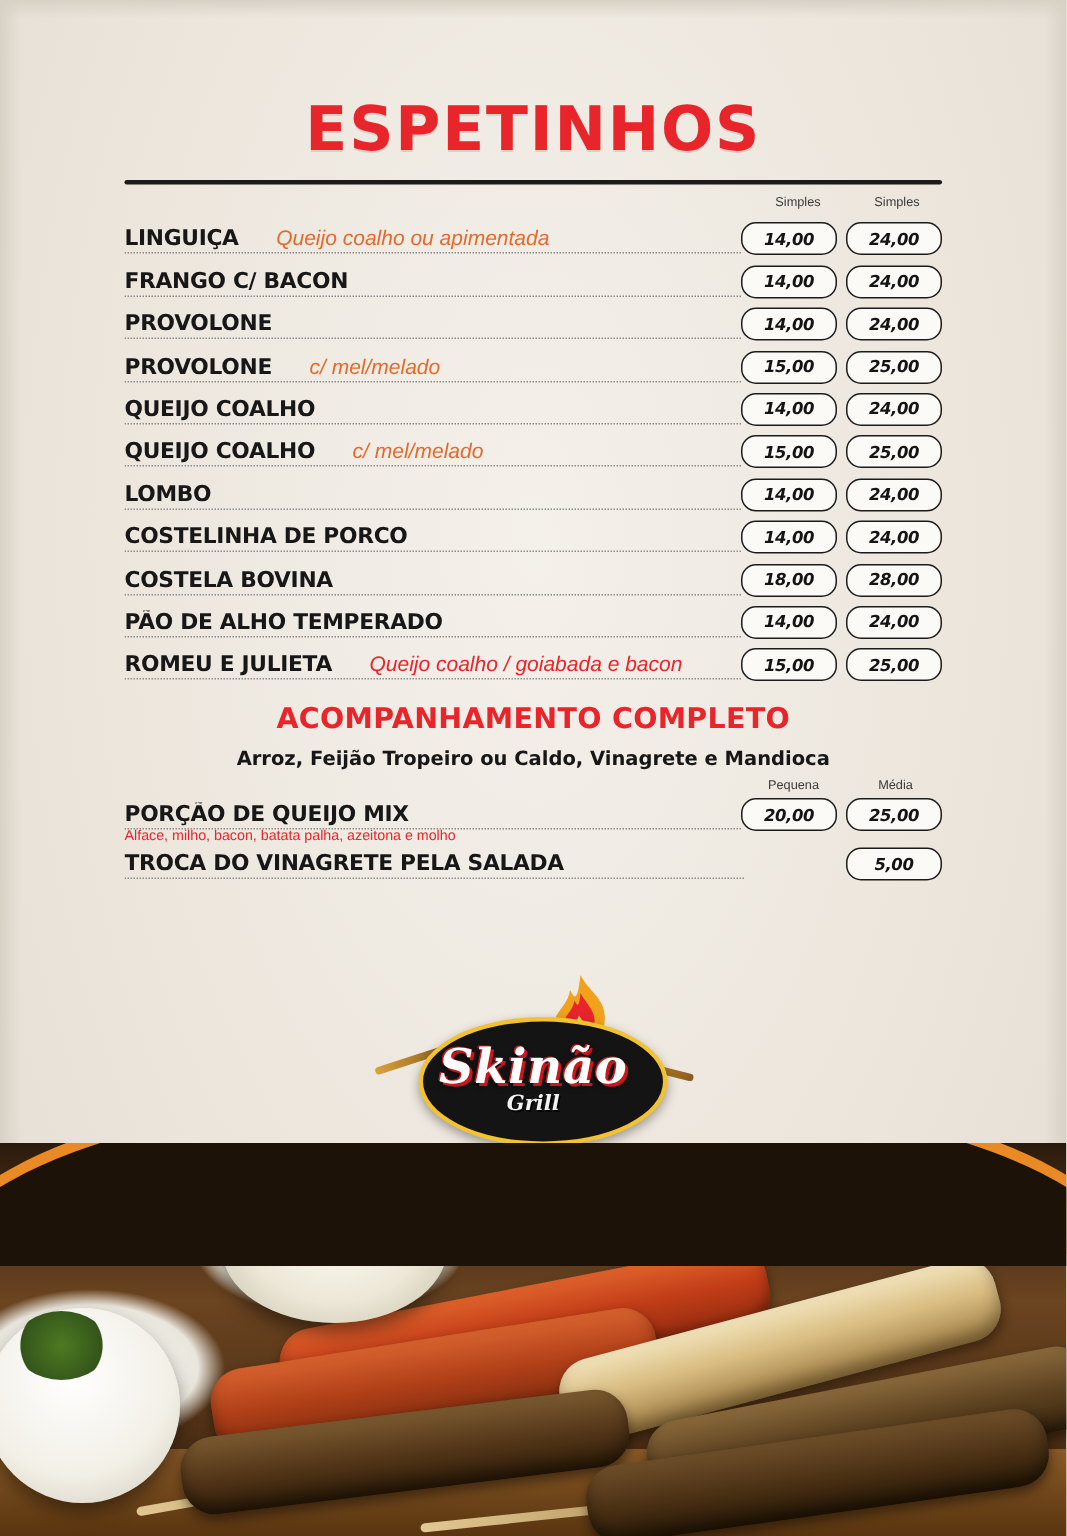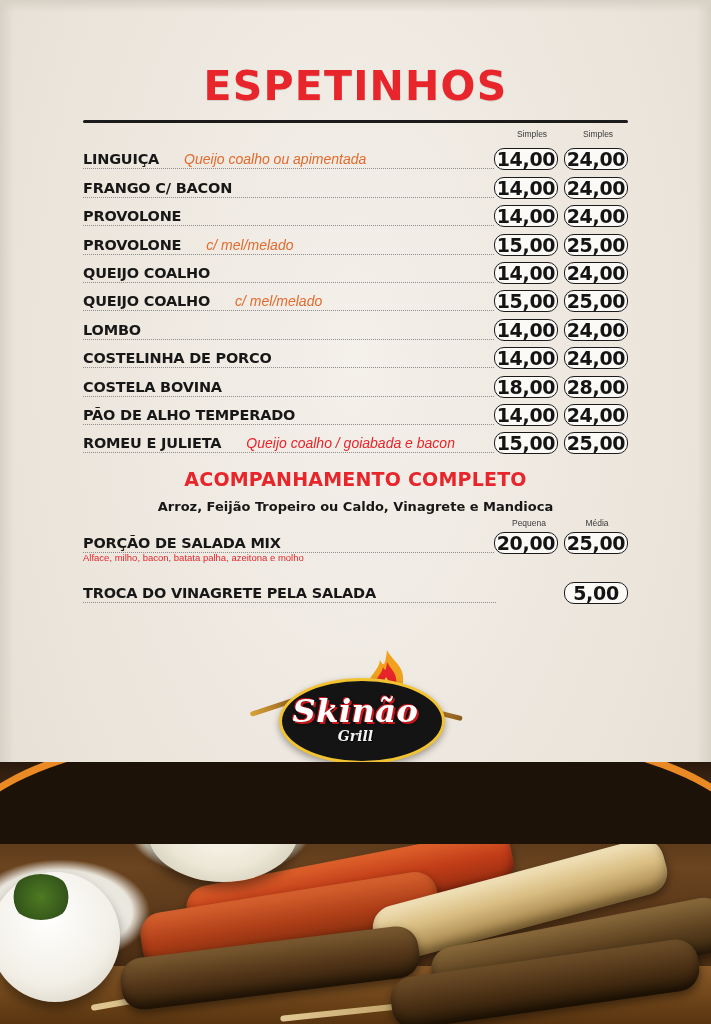--- a/index.html
+++ b/index.html
@@ -136,26 +136,27 @@
     padding-bottom: 2px;
   }
   .pricebox {
     width: 62px;
     height: 20px;
     border: 1.4px solid #1b1b1b;
     border-radius: 10px;
     background: #fbfaf7;
     font-family: "DejaVu Sans", sans-serif;
     font-weight: bold;
-    font-size: 19px;
+    font-size: 11px;
     color: #141414;
     display: flex;
     align-items: center;
     justify-content: center;
     letter-spacing: -0.3px;
+    font-style: italic;
   }
   .pricebox.empty {
     border: none;
     background: transparent;
   }
 
   
   .sect2-title {
     text-align: center;
     color: #e8252b;
@@ -183,21 +184,21 @@
     position: absolute;
     font-size: 8.5px;
     color: #3a3a3a;
     width: 62px;
     text-align: center;
   }
   .col-head2 .c1 { right: 68px; }
   .col-head2 .c2 { right: 0px; }
   .salad-note {
     width: 545px;
-    margin: -4px auto 17px auto;
+    margin: -4px auto 0 auto;
     font-size: 9.5px;
     color: #e8252b;
     font-family: "Liberation Sans", sans-serif;
   }
   .row.tight { height: 26px; }
   .row.salad { height: 24px; }
 
   
   .logo-wrap {
     position: absolute;
@@ -472,21 +473,21 @@
 
   <div class="col-head2">
     <span class="c1">Pequena</span>
     <span class="c2">Média</span>
   </div>
 
   <div class="items">
 
     <div class="row salad">
       <div class="names">
-        <span class="nm">PORÇÃO DE SALADA MIX</span>
+        <span class="nm">PORÇÃO DE QUEIJO MIX</span>
       </div>
       <div class="prices">
         <div class="pricebox">20,00</div>
         <div class="pricebox">25,00</div>
       </div>
     </div>
 
     <div class="salad-note">Alface, milho, bacon, batata palha, azeitona e molho</div>
 
 

